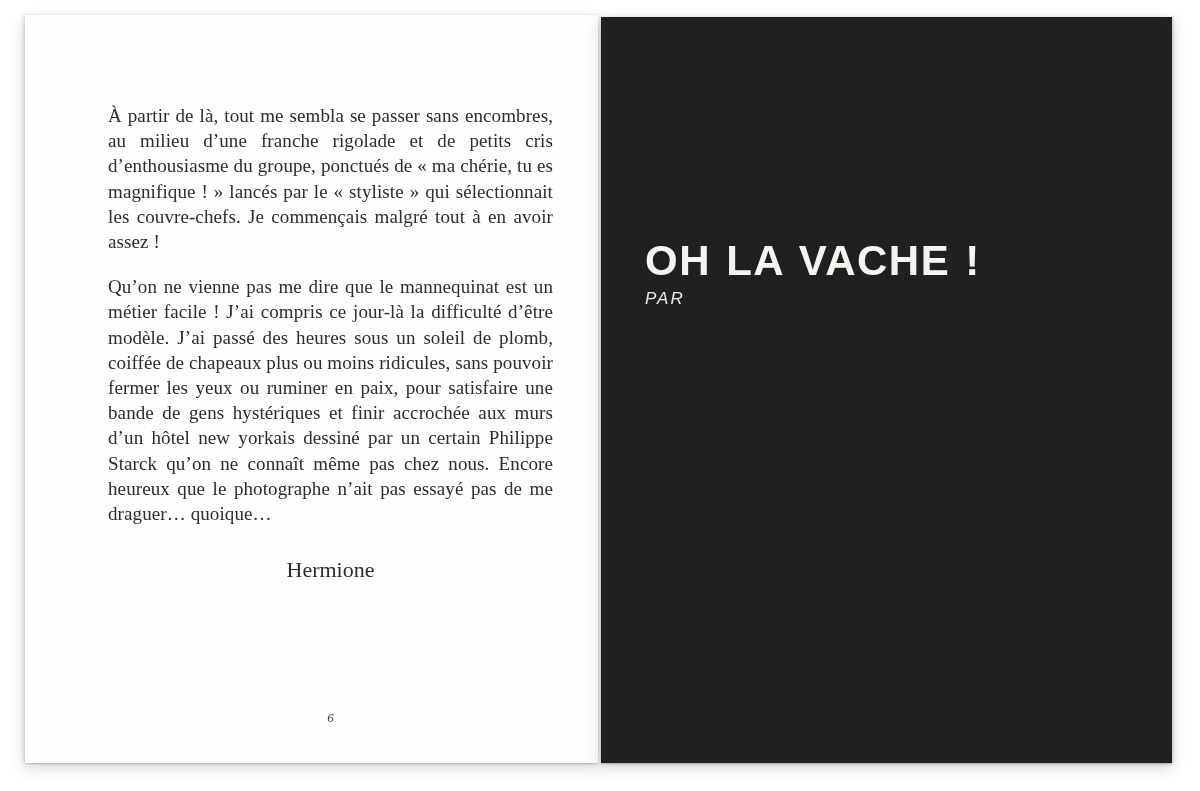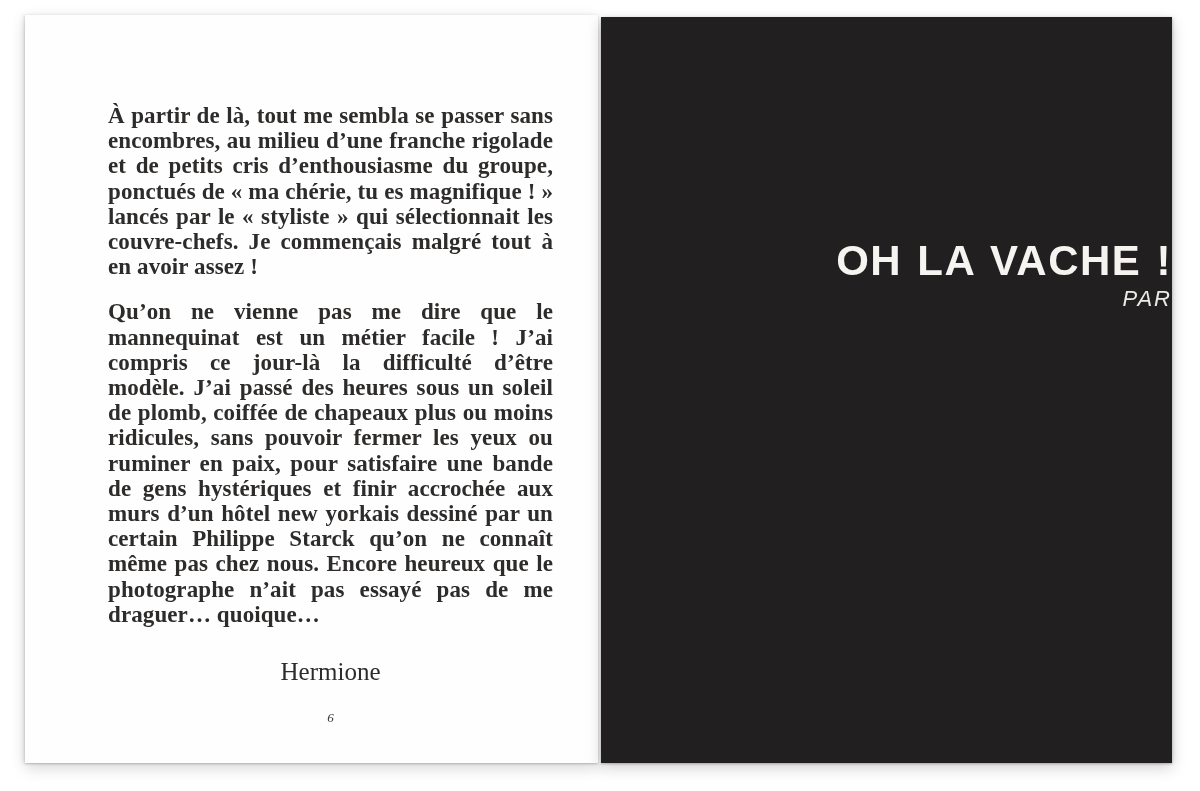--- a/index.html
+++ b/index.html
@@ -37,68 +37,67 @@
   }
   .text-block {
     position: absolute;
     left: 83px;
     right: 45px;
     top: 88px;
   }
   .text-block p {
     margin: 0;
     padding: 0;
-    font-size: 23px;
+    font-size: 19px;
     line-height: 25.2px;
     color: #2e2c2b;
     text-align: justify;
     text-justify: inter-word;
     letter-spacing: 0.1px;
-    font-weight: bold;
   }
   .text-block p + p {
     margin-top: 20px;
   }
   .signature {
     margin-top: 31px;
     text-align: center;
-    font-size: 25px;
+    font-size: 22px;
     color: #2e2c2b;
   }
   .page-number {
     position: absolute;
     left: 83px;
     right: 45px;
     bottom: 37px;
     text-align: center;
     font-size: 13px;
     font-style: italic;
     color: #3a3837;
   }
   .title-block {
     position: absolute;
     top: 222px;
     left: 0;
     right: 0;
-    text-align: right;
+    text-align: left;
     color: #f6f4f1;
     font-family: "Liberation Sans", sans-serif;
     margin-left: 44px;
   }
   .title-block h1 {
     margin: 0;
     font-size: 42px;
     line-height: 44px;
     font-weight: bold;
     letter-spacing: 1.5px;
     word-spacing: 2px;
   }
   .byline {
     margin-top: 6px;
-    font-size: 22px;
+    font-size: 17px;
     line-height: 20px;
     font-style: italic;
     font-weight: normal;
     letter-spacing: 2px;
     color: #eceae7;
   }
   .title-block h2 {
     margin: 0;
     font-size: 33px;
     line-height: 36px;

